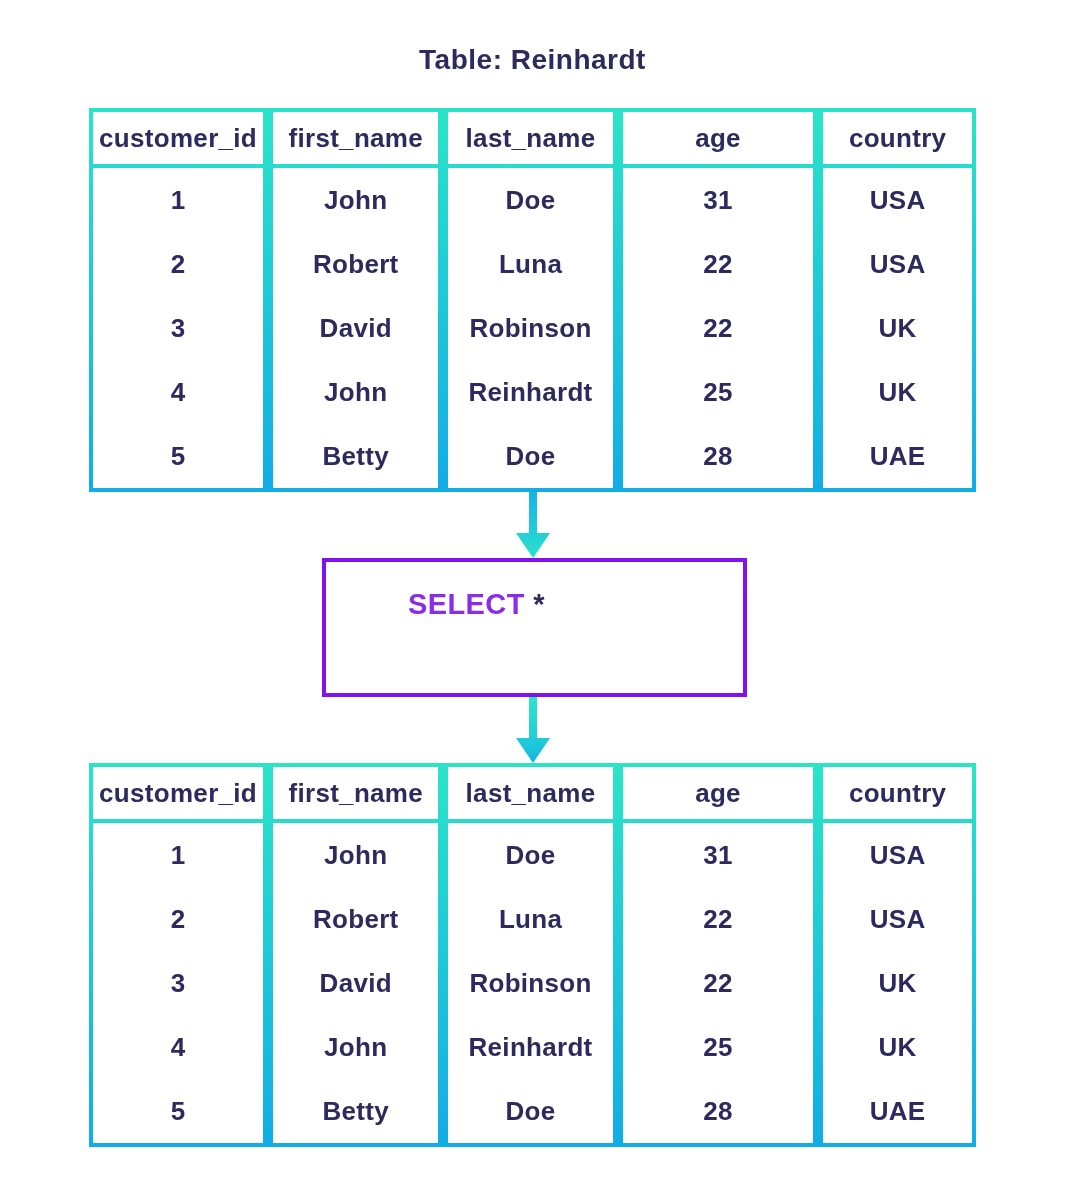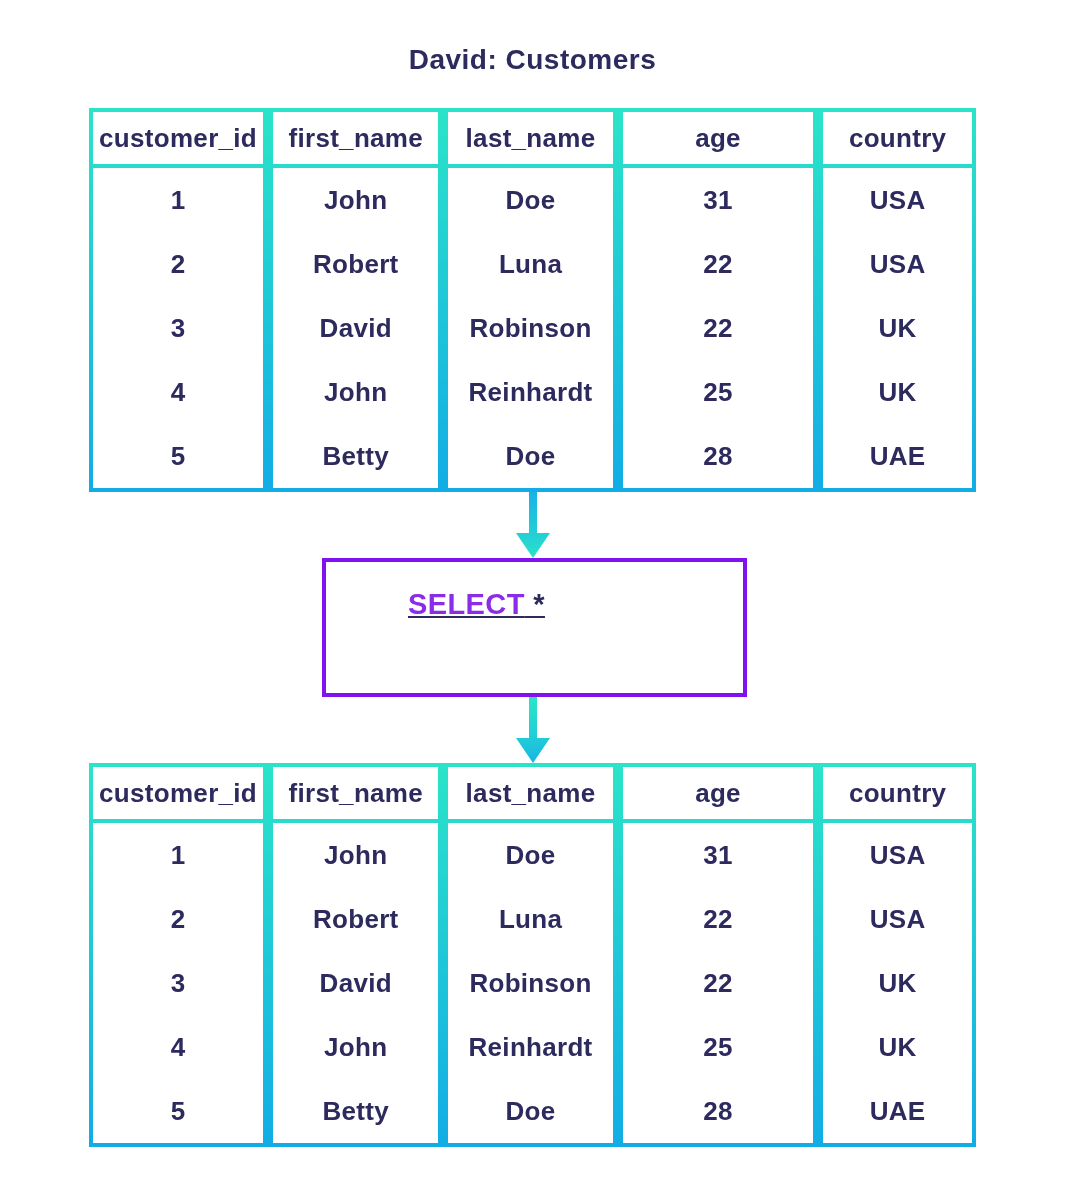--- a/index.html
+++ b/index.html
@@ -93,30 +93,29 @@
     border: 4px solid var(--box-purple);
     background: var(--bg);
     padding: 19px 0 0 82px;
   }
   .sql-line {
     font-size: 29px;
     line-height: 47px;
     letter-spacing: 0.4px;
     color: var(--navy);
     white-space: pre;
-    text-decoration: underline;
   }
   .sql-line .kw { color: var(--kw-purple); }
 </style>
 </head>
 <body>
 
 <div class="canvas">
 
-  <div class="diagram-title">David: Customers</div>
+  <div class="diagram-title">Table: Reinhardt</div>
 
   <div class="sql-table first">
     <div class="thead">
       <div class="th">customer_id</div>
       <div class="th">first_name</div>
       <div class="th">last_name</div>
       <div class="th">age</div>
       <div class="th">country</div>
     </div>
     <div class="tbody">

